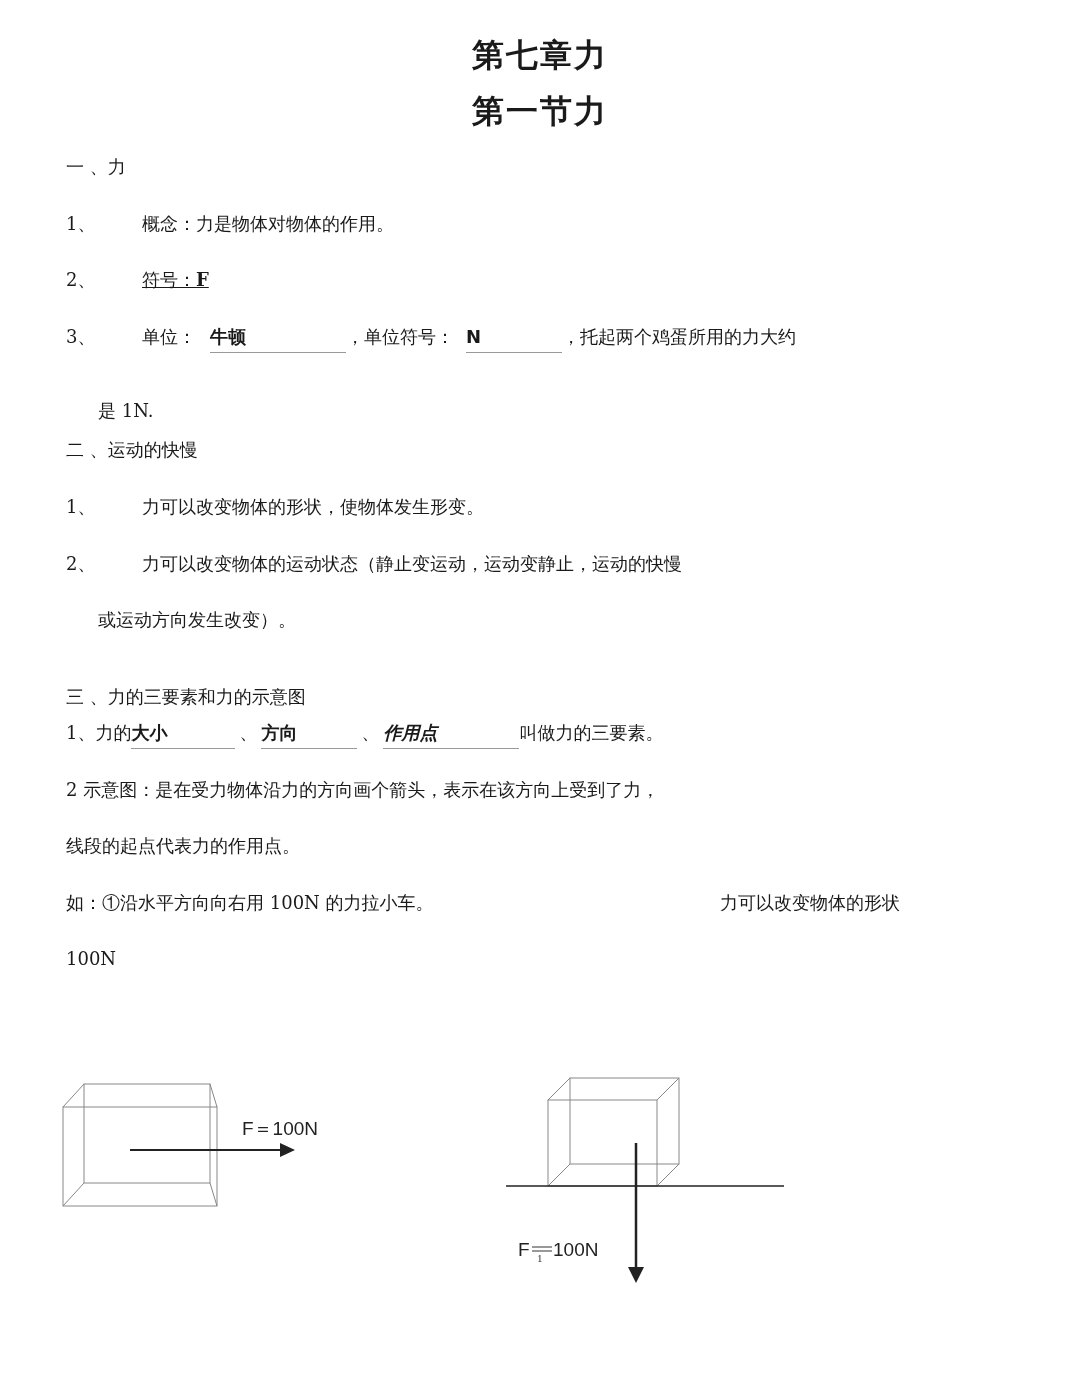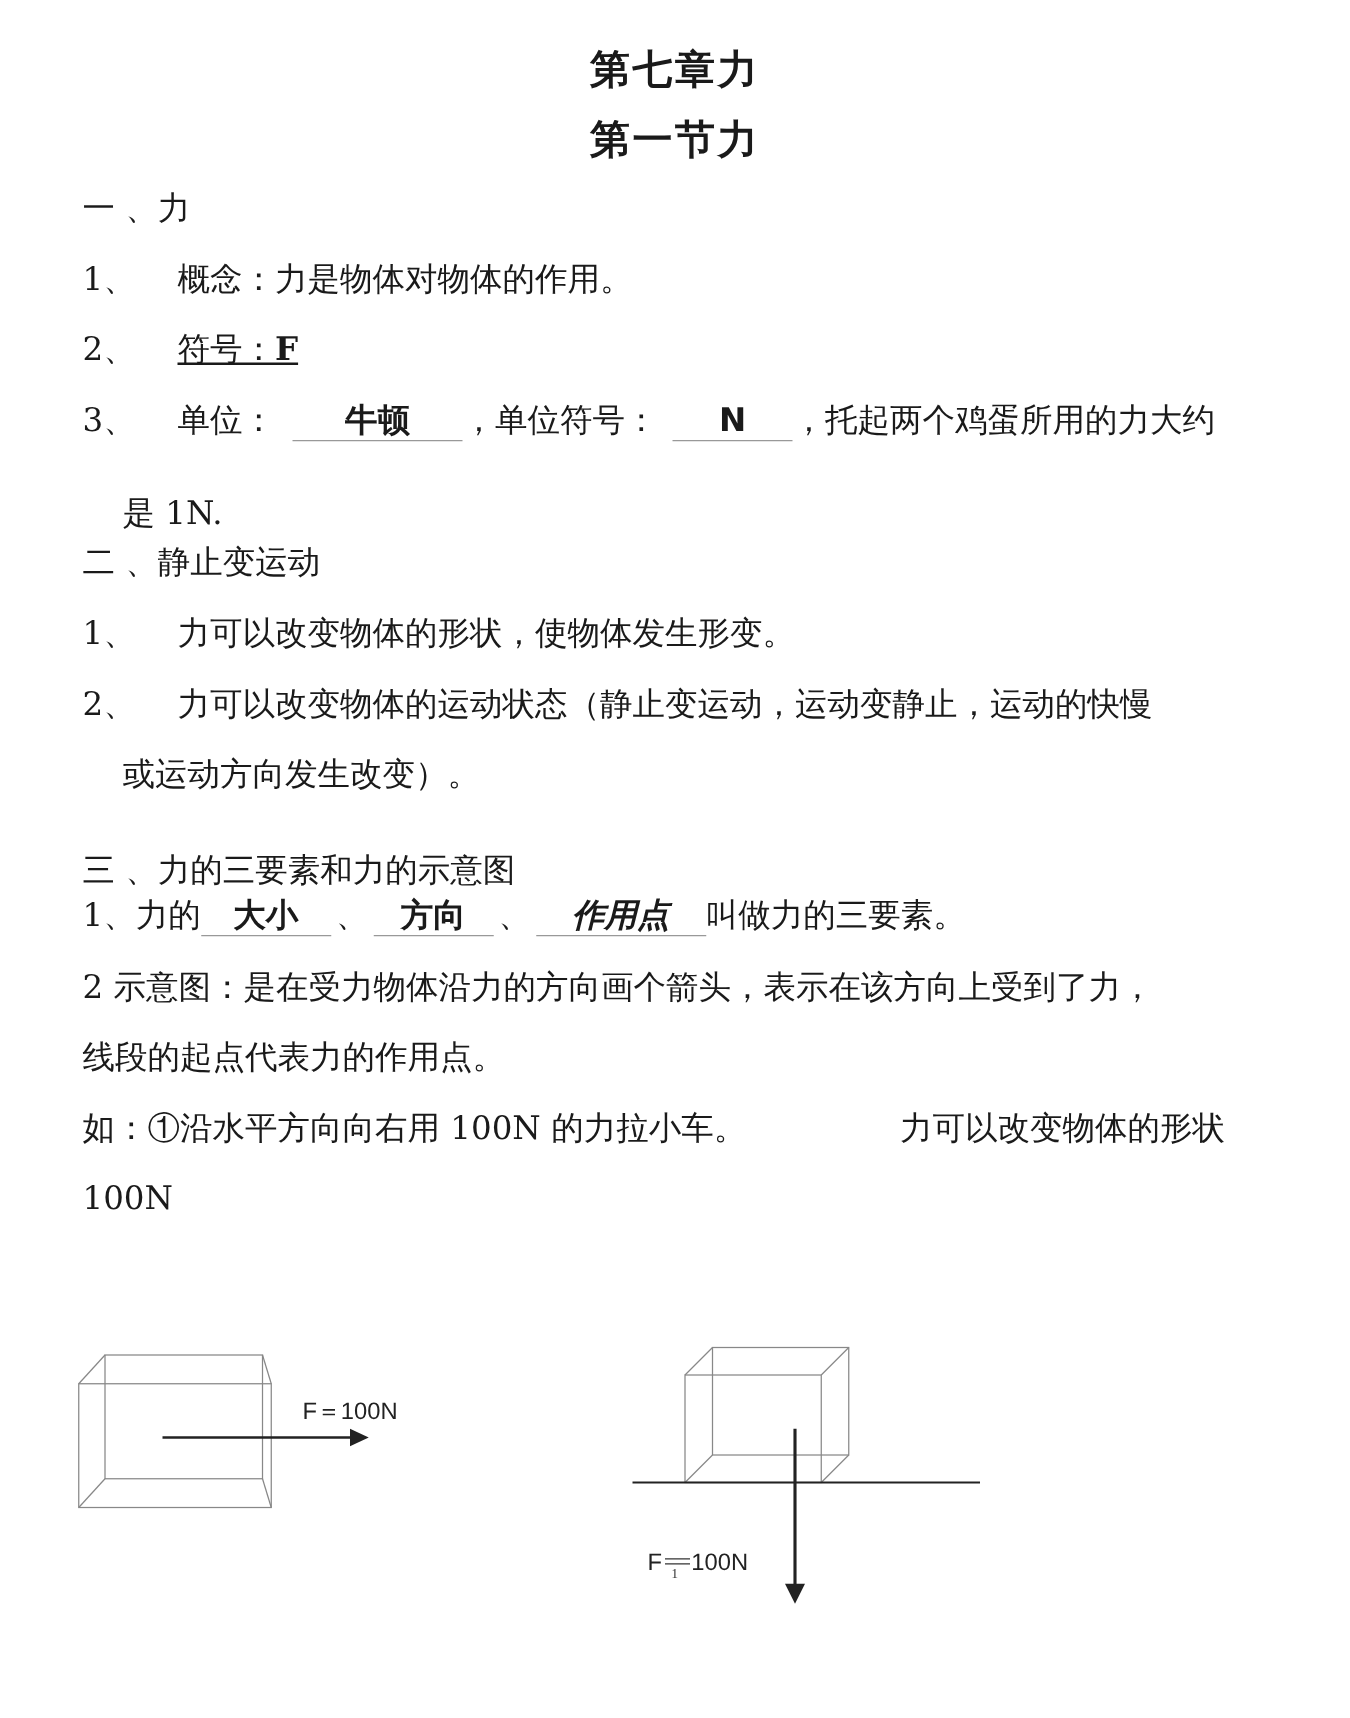--- a/index.html
+++ b/index.html
@@ -7,28 +7,28 @@
     width: 1080px; height: 1374px; position: relative; overflow: hidden;
     font-family: "DejaVu Serif", "Liberation Serif", serif;
     color: #1a1a1a;
   }
   .title {
     position: absolute; left: 0; width: 1080px; text-align: center;
     font-size: 32px; font-weight: bold; letter-spacing: 2px;
     font-family: "DejaVu Sans", "Liberation Sans", sans-serif;
   }
   .line {
-    position: absolute; left: 66px; font-size: 26px; white-space: nowrap;
+    position: absolute; left: 66px; font-size: 18px; white-space: nowrap;
     line-height: 34px;
   }
   .num { display: inline-block; width: 76px; }
   .indent { left: 98px; }
   .blank {
     display: inline-block; border-bottom: 1.5px solid #999;
-    text-align: center; font-weight: bold; line-height: 30px;
+    font-weight: bold; line-height: 30px;
     font-family: "DejaVu Sans", "Liberation Sans", sans-serif;
   }
   .bold { font-weight: bold; }
   svg { position: absolute; left: 0; top: 0; }
   .dlabel { font-family: "Liberation Sans", "DejaVu Sans", sans-serif; font-size: 19px; fill: #222; }
 </style>
 </head>
 <body>
 
 <div class="title" style="top:34px;">第七章力</div>
@@ -42,21 +42,21 @@
 
 <div class="line" style="top:263px;text-decoration:underline;">
   <span class="num">2、</span><span>符号：</span><span class="bold">F</span>
 </div>
 
 <div class="line" style="top:320px;">
   <span class="num">3、</span><span>单位：</span><span class="blank" style="width:136px;margin-left:14px;">牛顿</span><span>，单位符号：</span><span class="blank" style="width:96px;margin-left:12px;">N</span><span>，托起两个鸡蛋所用的力大约</span>
 </div>
 <div class="line indent" style="top:394px;">是 1N.</div>
 
-<div class="line" style="top:433px;">二 、静止变运动</div>
+<div class="line" style="top:433px;">二 、运动的快慢</div>
 
 <div class="line" style="top:490px;">
   <span class="num">1、</span><span>力可以改变物体的形状，使物体发生形变。</span>
 </div>
 
 <div class="line" style="top:547px;">
   <span class="num">2、</span><span>力可以改变物体的运动状态（静止变运动，运动变静止，运动的快慢</span>
 </div>
 <div class="line indent" style="top:603px;">或运动方向发生改变）。</div>
 

